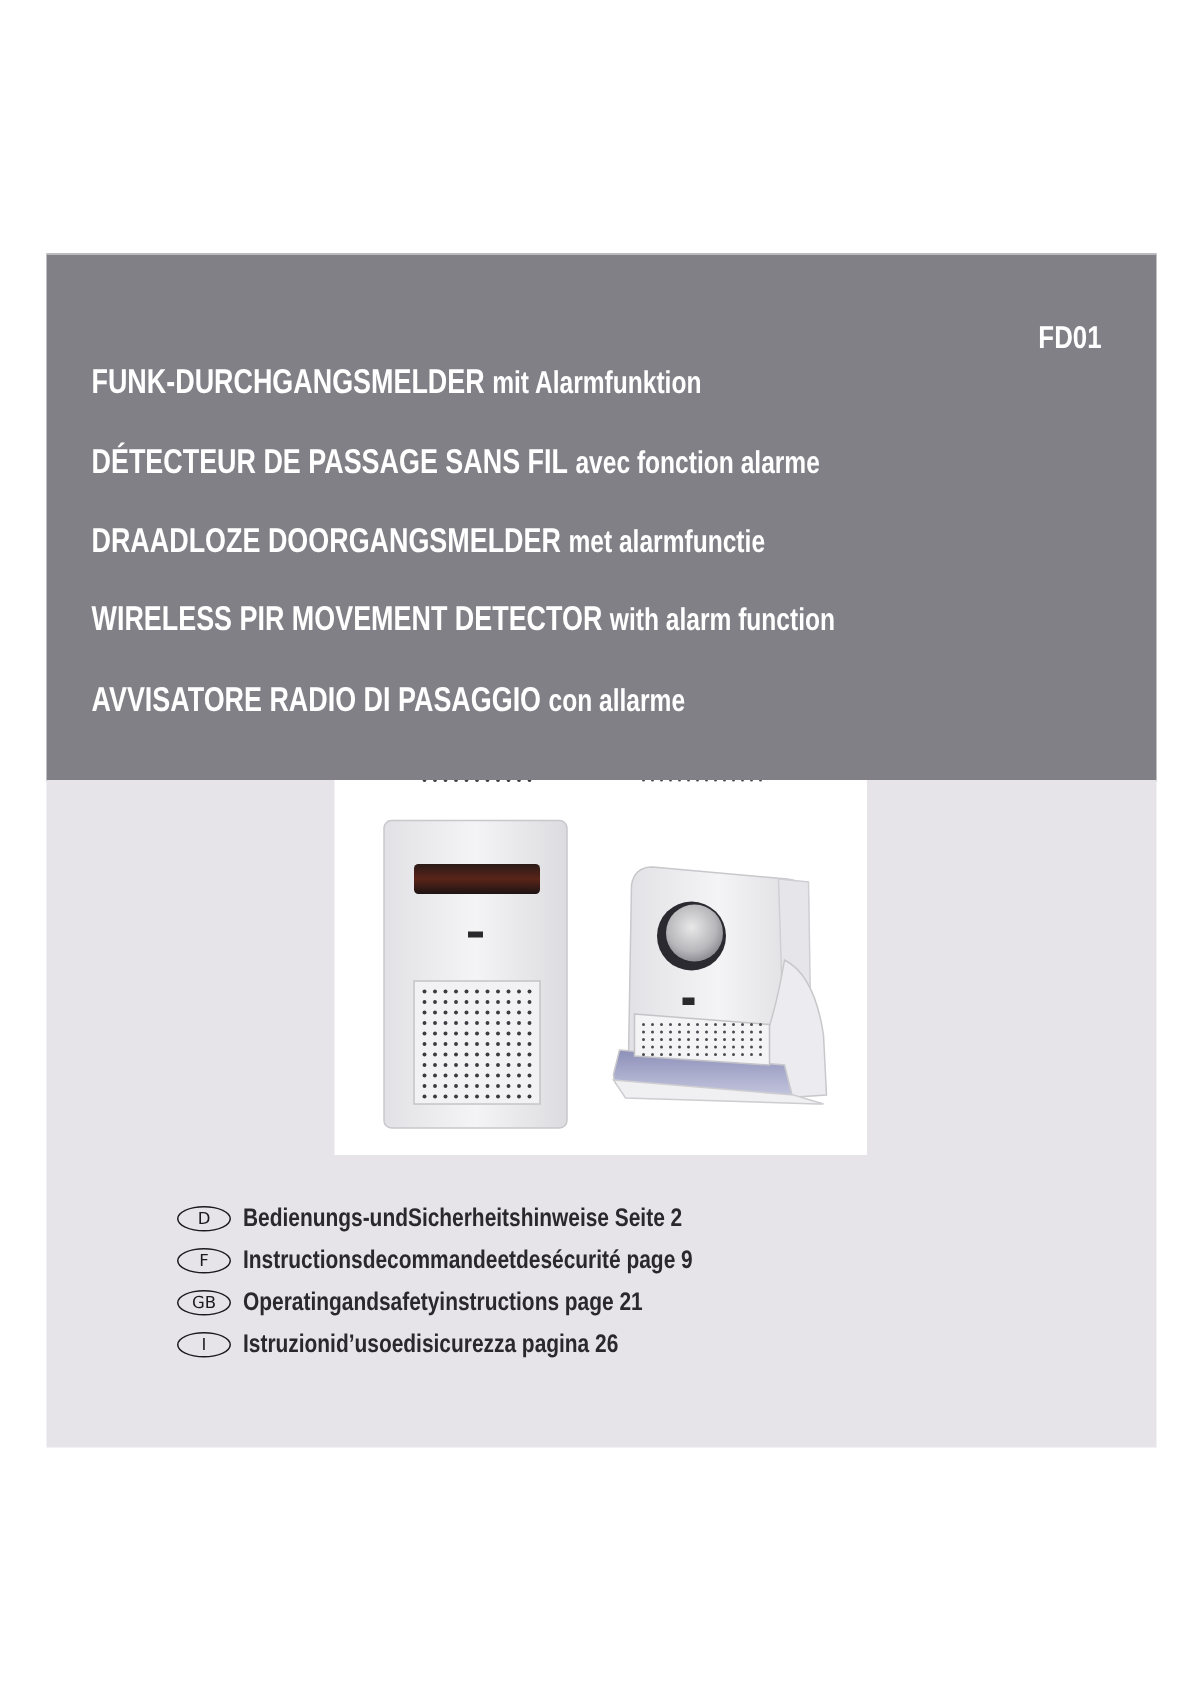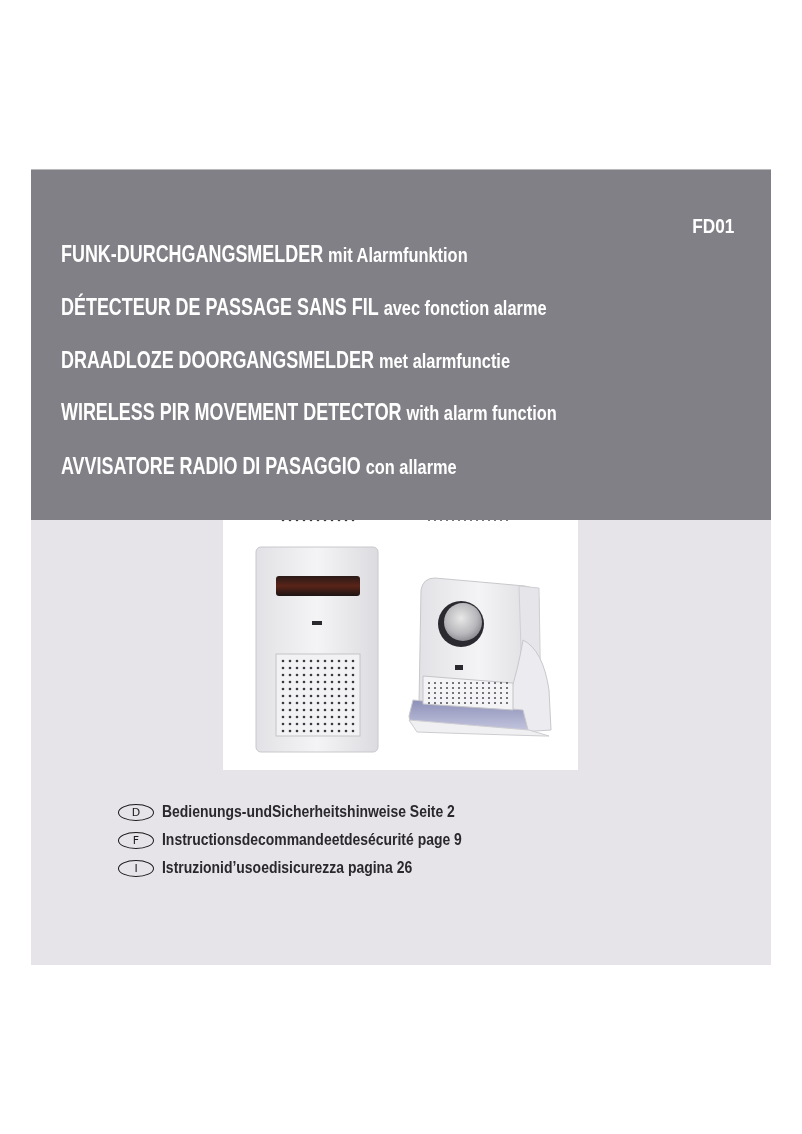--- a/index.html
+++ b/index.html
@@ -178,19 +178,23 @@
     <div class="toc">
       <div class="toc-row">
         <span class="badge">D</span>
         <span class="toc-text">Bedienungs-undSicherheitshinweise Seite 2</span>
       </div>
       <div class="toc-row">
         <span class="badge">F</span>
         <span class="toc-text">Instructionsdecommandeetdesécurité page 9</span>
       </div>
       <div class="toc-row">
+        <span class="badge">GB</span>
+        <span class="toc-text">Operatingandsafetyinstructions page 21</span>
+      </div>
+      <div class="toc-row">
         <span class="badge">I</span>
         <span class="toc-text">Istruzionid’usoedisicurezza pagina 26</span>
       </div>
     </div>
 
   </div>
 </div>
 
 </body></html>

